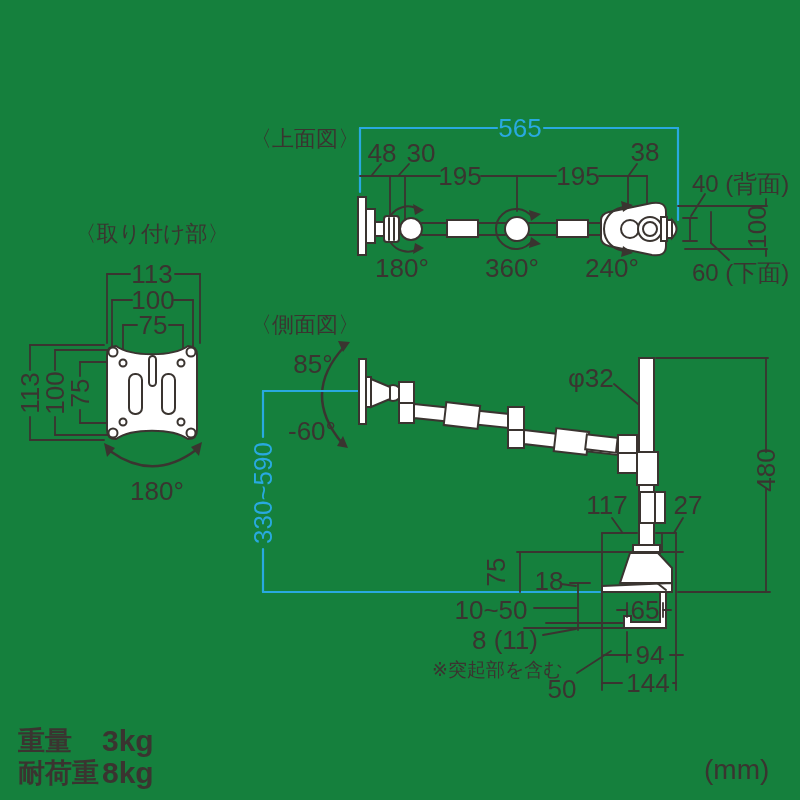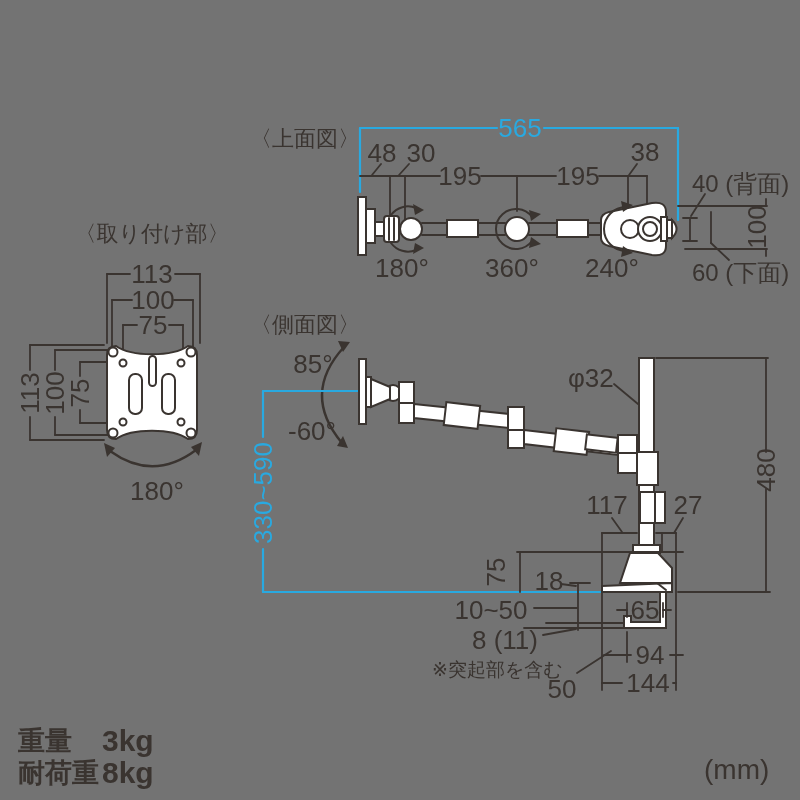--- a/index.html
+++ b/index.html
@@ -1,16 +1,16 @@
 <!DOCTYPE html>
 <html><head>
 <meta charset="utf-8">
 <style>
   html,body{margin:0;padding:0;background:#fff;}
-  .canvas{position:relative;width:800px;height:800px;background:#737373;overflow:hidden;}
+  .canvas{position:relative;width:800px;height:800px;background:#15803d;overflow:hidden;}
   svg{display:block;}
   text{font-family:"Liberation Sans","DejaVu Sans",sans-serif;fill:#3a3430;}
   .dim{font-size:26px;}
   .dimS{font-size:24px;}
   .ttl{font-size:22px;}
   .note{font-size:19px;}
   .accentTxt{fill:#29a9e0;}
   .specLbl{font-size:27px;font-weight:bold;}
   .specVal{font-size:30px;font-weight:bold;}
   .units{font-size:28px;}

